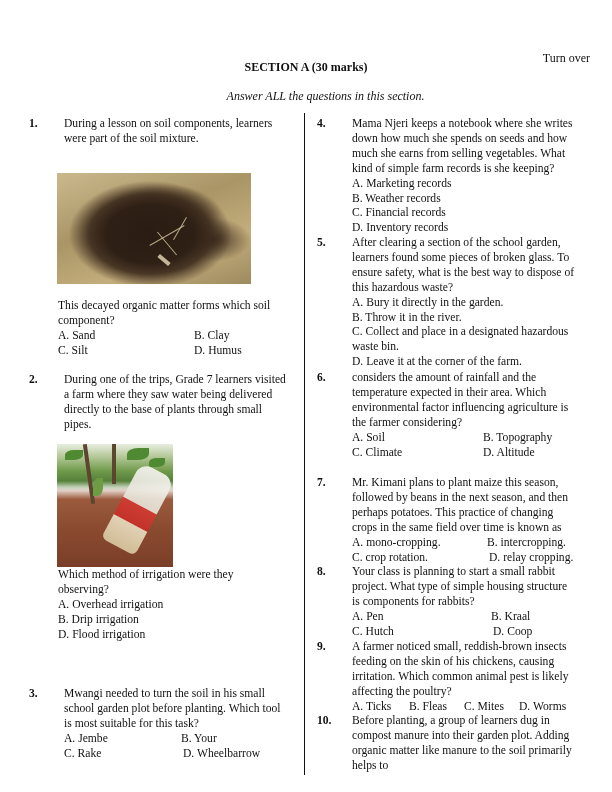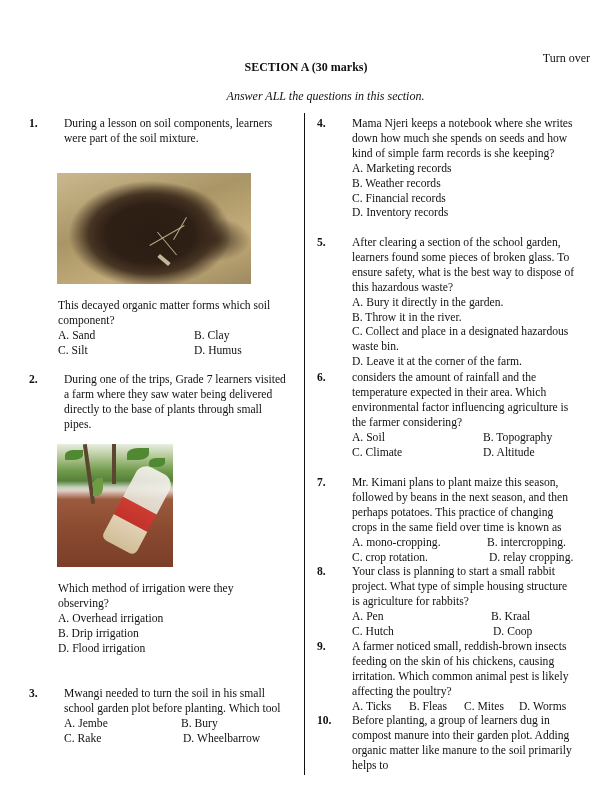--- a/index.html
+++ b/index.html
@@ -98,49 +98,51 @@
 <div class="photo photo-bottle">
   <div class="trunk" style="left:30px; top:0; height:60px; transform:rotate(-8deg);"></div>
   <div class="trunk" style="left:55px; top:0; height:40px;"></div>
   <div class="leaf" style="left:8px; top:6px; width:18px; height:10px;"></div>
   <div class="leaf" style="left:70px; top:4px; width:22px; height:12px;"></div>
   <div class="leaf" style="left:92px; top:14px; width:16px; height:9px;"></div>
   <div class="leaf" style="left:36px; top:34px; width:10px; height:18px; background:#6d9c44;"></div>
   <div class="bottle"></div>
 </div>
 
-<div class="q" style="left:58px; top:582px; width:240px;">
+<div class="q" style="left:58px; top:568px; width:240px;">
   <div>Which method of irrigation were they</div>
   <div>observing?</div>
   <div>A. Overhead irrigation</div>
   <div>B. Drip irrigation</div>
   <div>D. Flood irrigation</div>
 </div>
 
 <div class="q" style="left:29px; top:687px; width:275px;">
   <span class="qnum">3.</span>
   <div class="qbody">
     <div>Mwangi needed to turn the soil in his small</div>
     <div>school garden plot before planting. Which tool</div>
+    <div>is most suitable for this task?</div>
     <div class="opt-row">
       <span style="width:117px;">A. Jembe</span>
-      <span>B. Bury</span>
+      <span>B. Your</span>
     </div>
     <div class="opt-row">
       <span style="width:119px;">C. Rake</span>
       <span>D. Wheelbarrow</span>
     </div>
   </div>
 </div>
 
 <div class="q" style="left:317px; top:117px; width:285px;">
   <span class="qnum">4.</span>
   <div class="qbody">
     <div>Mama Njeri keeps a notebook where she writes</div>
     <div>down how much she spends on seeds and how</div>
+    <div>much she earns from selling vegetables. What</div>
     <div>kind of simple farm records is she keeping?</div>
     <div>A. Marketing records</div>
     <div>B. Weather records</div>
     <div>C. Financial records</div>
     <div>D. Inventory records</div>
   </div>
 </div>
 
 <div class="q" style="left:317px; top:236px; width:285px;">
   <span class="qnum">5.</span>
@@ -191,21 +193,21 @@
       <span>D. relay cropping.</span>
     </div>
   </div>
 </div>
 
 <div class="q" style="left:317px; top:565px; width:285px;">
   <span class="qnum">8.</span>
   <div class="qbody">
     <div>Your class is planning to start a small rabbit</div>
     <div>project. What type of simple housing structure</div>
-    <div>is agriculture for rabbits?</div>
+    <div>is components for rabbits?</div>
     <div class="opt-row">
       <span style="width:139px;">A. Pen</span>
       <span>B. Kraal</span>
     </div>
     <div class="opt-row">
       <span style="width:141px;">C. Hutch</span>
       <span>D. Coop</span>
     </div>
   </div>
 </div>

